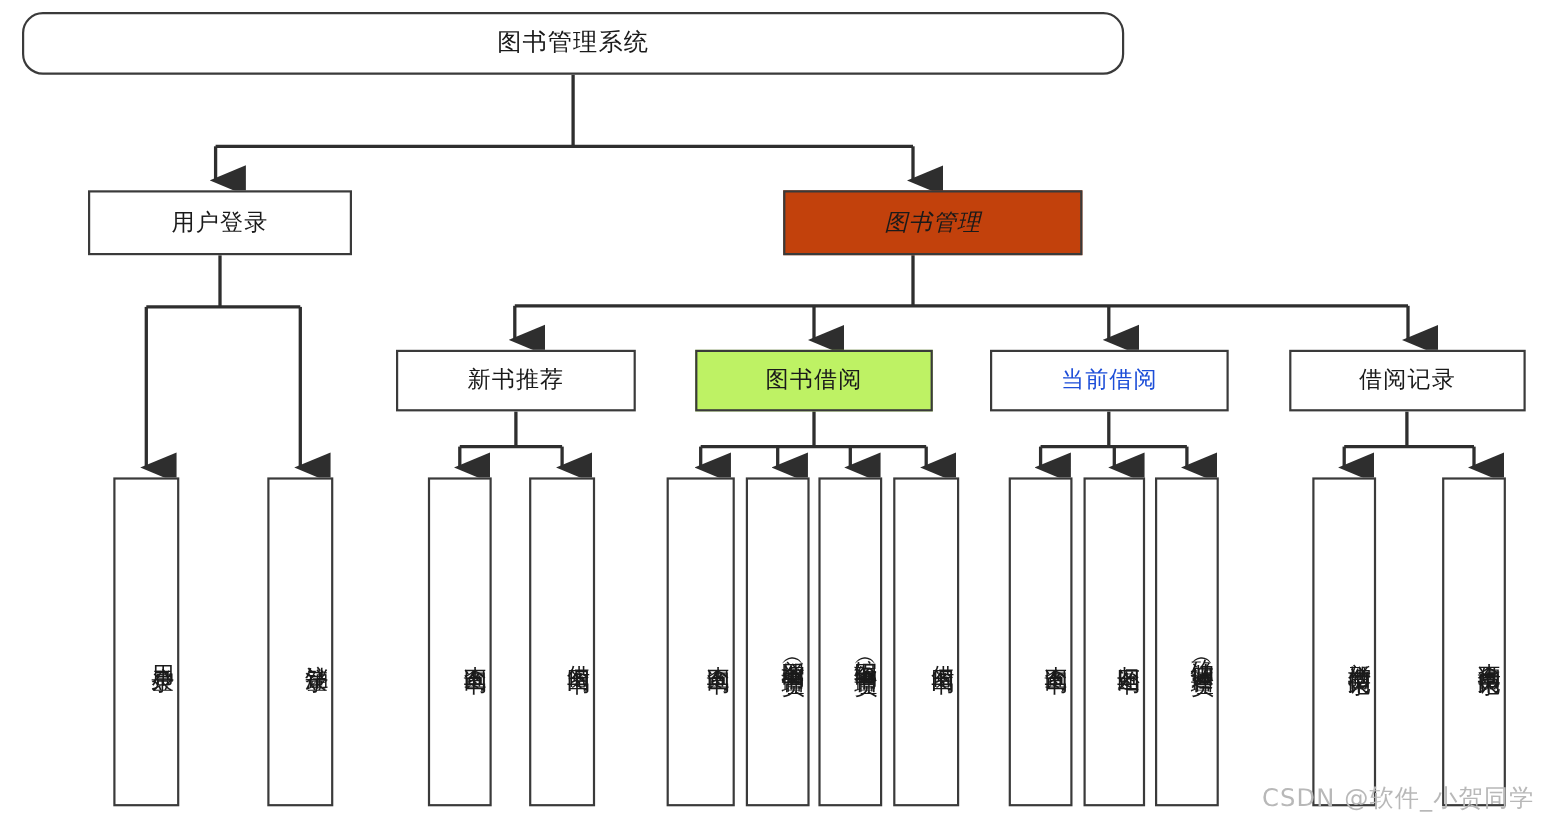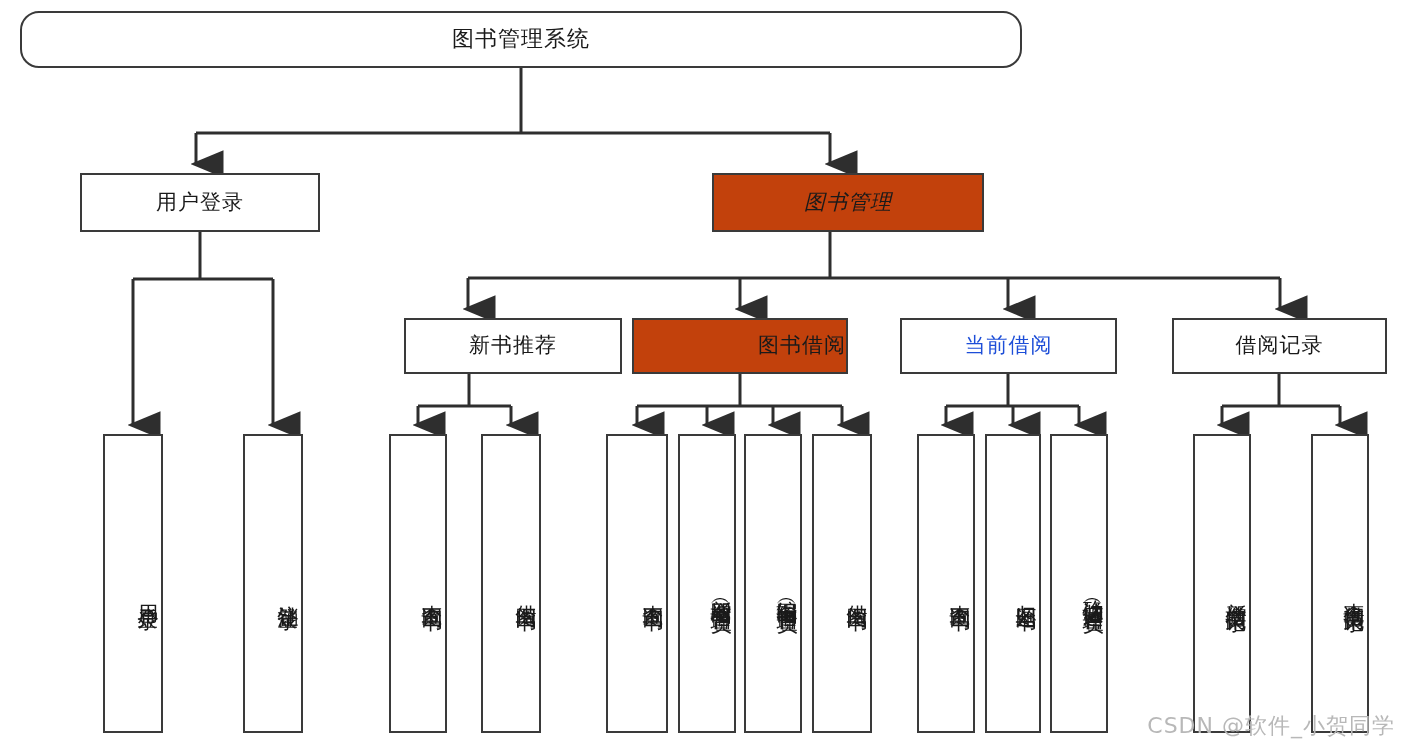--- a/index.html
+++ b/index.html
@@ -124,24 +124,24 @@
     <span>图书管理系统</span>
   </div>
 
   <div class="node h" style="left: 80px; top: 173px; width: 240px; height: 59px; border-color: rgb(58, 58, 58); background: rgb(255, 255, 255); color: rgb(26, 26, 26);">
     <span>用户登录</span>
   </div>
   <div class="node h" style="left: 712px; top: 173px; width: 272px; height: 59px; border-color: rgb(58, 58, 58); background: #c2410c; color: rgb(26, 26, 26); font-style: italic;">
     <span>图书管理</span>
   </div>
 
-  <div class="node h" style="left: 360px; top: 318px; width: 218px; height: 56px; border-color: rgb(58, 58, 58); background: rgb(255, 255, 255); color: rgb(26, 26, 26); margin-left: 44px;">
+  <div class="node h" style="left: 360px; top: 318px; width: 218px; height: 56px; border-color: rgb(58, 58, 58); background: rgb(255, 255, 255); color: rgb(26, 26, 26);">
     <span>新书推荐</span>
   </div>
-  <div class="node h" style="left: 632px; top: 318px; width: 216px; height: 56px; border-color: rgb(58, 58, 58); background: #c2410c; color: rgb(26, 26, 26); justify-content: flex-end;">
+  <div class="node h" style="left: 632px; top: 318px; width: 216px; height: 56px; border-color: rgb(58, 58, 58); background: #bef264; color: rgb(26, 26, 26);">
     <span>图书借阅</span>
   </div>
   <div class="node h" style="left: 900px; top: 318px; width: 217px; height: 56px; border-color: rgb(58, 58, 58); background: rgb(255, 255, 255); color: #1d4ed8;">
     <span>当前借阅</span>
   </div>
   <div class="node h" style="left: 1172px; top: 318px; width: 215px; height: 56px; border-color: rgb(58, 58, 58); background: rgb(255, 255, 255); color: rgb(26, 26, 26);">
     <span>借阅记录</span>
   </div>
 
   <div class="node v" style="left: 103px; top: 434px; width: 60px; height: 299px; border-color: rgb(58, 58, 58); background: rgb(255, 255, 255); color: rgb(26, 26, 26);">

